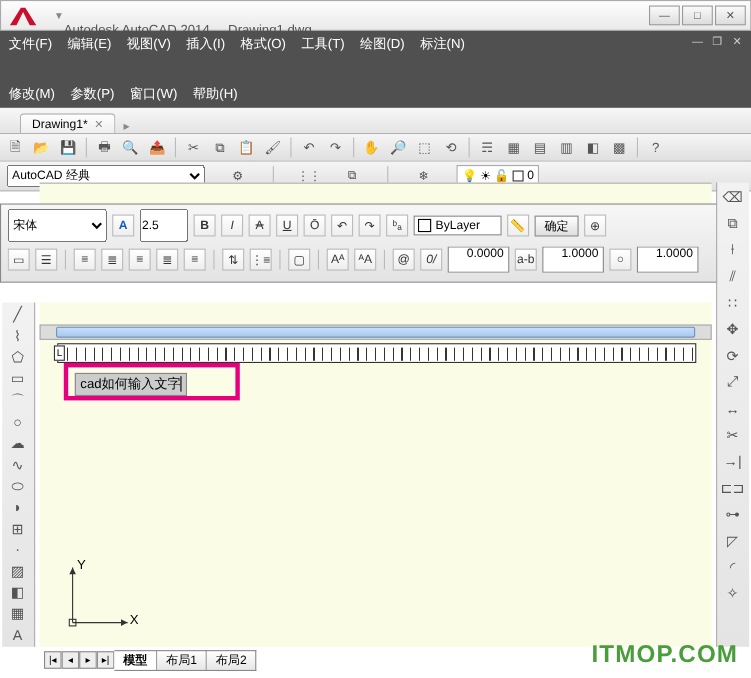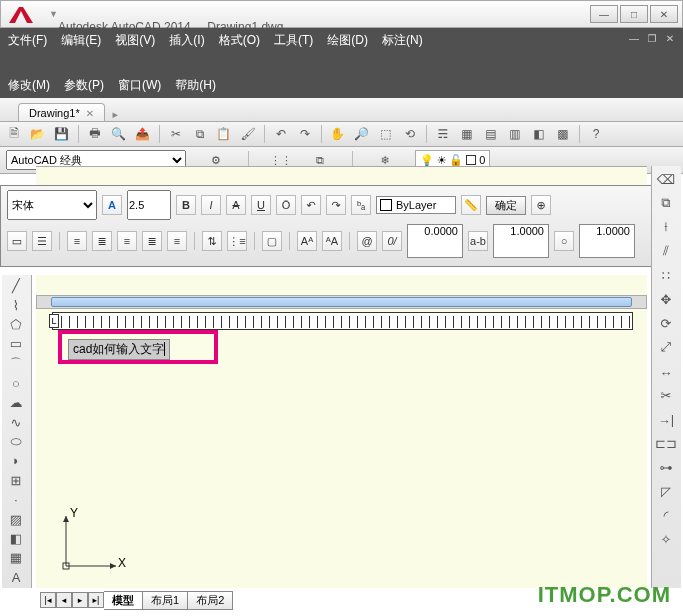--- a/index.html
+++ b/index.html
@@ -24,21 +24,21 @@
 .tool-small { width: 18px; height: 18px; display:flex;align-items:center;justify-content:center;font-size:11px;color:#555; }
 .layercombo { display:flex; align-items:center; gap:3px; border:1px solid #aaa; background:#fff; padding:1px 4px; height:20px; font-size:11px; }
 .mtext-editor { position: absolute; left: 0; top: 185px; right: 15px; background: linear-gradient(#f7f7f7,#e3e3e3); border: 1px solid #888; padding: 4px 6px; font-size: 11px; }
 .mtext-row { display: flex; align-items: center; gap: 5px; margin-bottom: 4px; flex-wrap: nowrap; overflow:hidden; }
 .mtext-row select, .mtext-row input { font-size: 11px; height: 30px; }
 .fontsel { width: 90px; }
 .sizefield { width: 44px; }
 .fmtbtn { width: 20px; height: 20px; border: 1px solid #bbb; background: linear-gradient(#fff,#eee); display: flex; align-items: center; justify-content: center; font-size: 11px; color: #333; }
 .colorbox { width: 80px; height: 18px; border:1px solid #888; display:flex; align-items:center; padding:0 3px; gap:4px; background:#fff; }
 .colorbox .sw { width:12px; height:12px; background:#fff; border:1px solid #000; }
-.numfield { width: 56px; height: 34px; border:1px solid #888; background:#fff; text-align:right; padding:0 4px; font-size:11px; }
+.numfield { width: 56px; height: 24px; border:1px solid #888; background:#fff; text-align:right; padding:0 4px; font-size:11px; }
 .okbtn { padding: 1px 8px; border:1px solid #888; background:linear-gradient(#fff,#ddd); font-size:11px; }
 .canvas-area { position: absolute; left: 36px; top: 275px; right: 36px; bottom: 28px; background: #fbfce6; }
 .left-tools { position: absolute; left: 2px; top: 275px; width: 30px; bottom: 28px; background: linear-gradient(#f2f2f2,#e4e4e4); border-right:1px solid #aaa; display:flex; flex-direction:column; gap:2px; padding:2px; }
 .right-tools { position: absolute; right: 2px; top: 166px; width: 30px; bottom: 28px; background: linear-gradient(#f2f2f2,#e4e4e4); border-left:1px solid #aaa; display:flex; flex-direction:column; gap:2px; padding:2px; }
 .side-btn { width: 24px; height: 22px; display:flex;align-items:center;justify-content:center; font-size:13px; color:#555; }
 .ruler-area { position: absolute; left: 52px; top: 312px; right: 50px; height: 18px; background: #fff; border: 1px solid #333; }
 .ruler-area::before { content:""; position:absolute; inset:3px 0; background: repeating-linear-gradient(90deg, #333, #333 1px, transparent 1px, transparent 8px); height:12px; }
 .ruler-tab { position:absolute; left:-4px; top:1px; width:10px; height:14px; background:#fff; border:1px solid #333; font-size:9px; display:flex;align-items:center;justify-content:center; }
 .text-box { position: absolute; left: 58px; top: 330px; width: 160px; height: 34px; border: 4px solid #e6007e; background: rgba(252,253,230,0.6); display:flex; align-items:flex-end; padding:0 6px; }
 .text-inner { background: #ccc; border: 1px solid #888; padding: 1px 4px; font-size: 12px; color: #000; }

